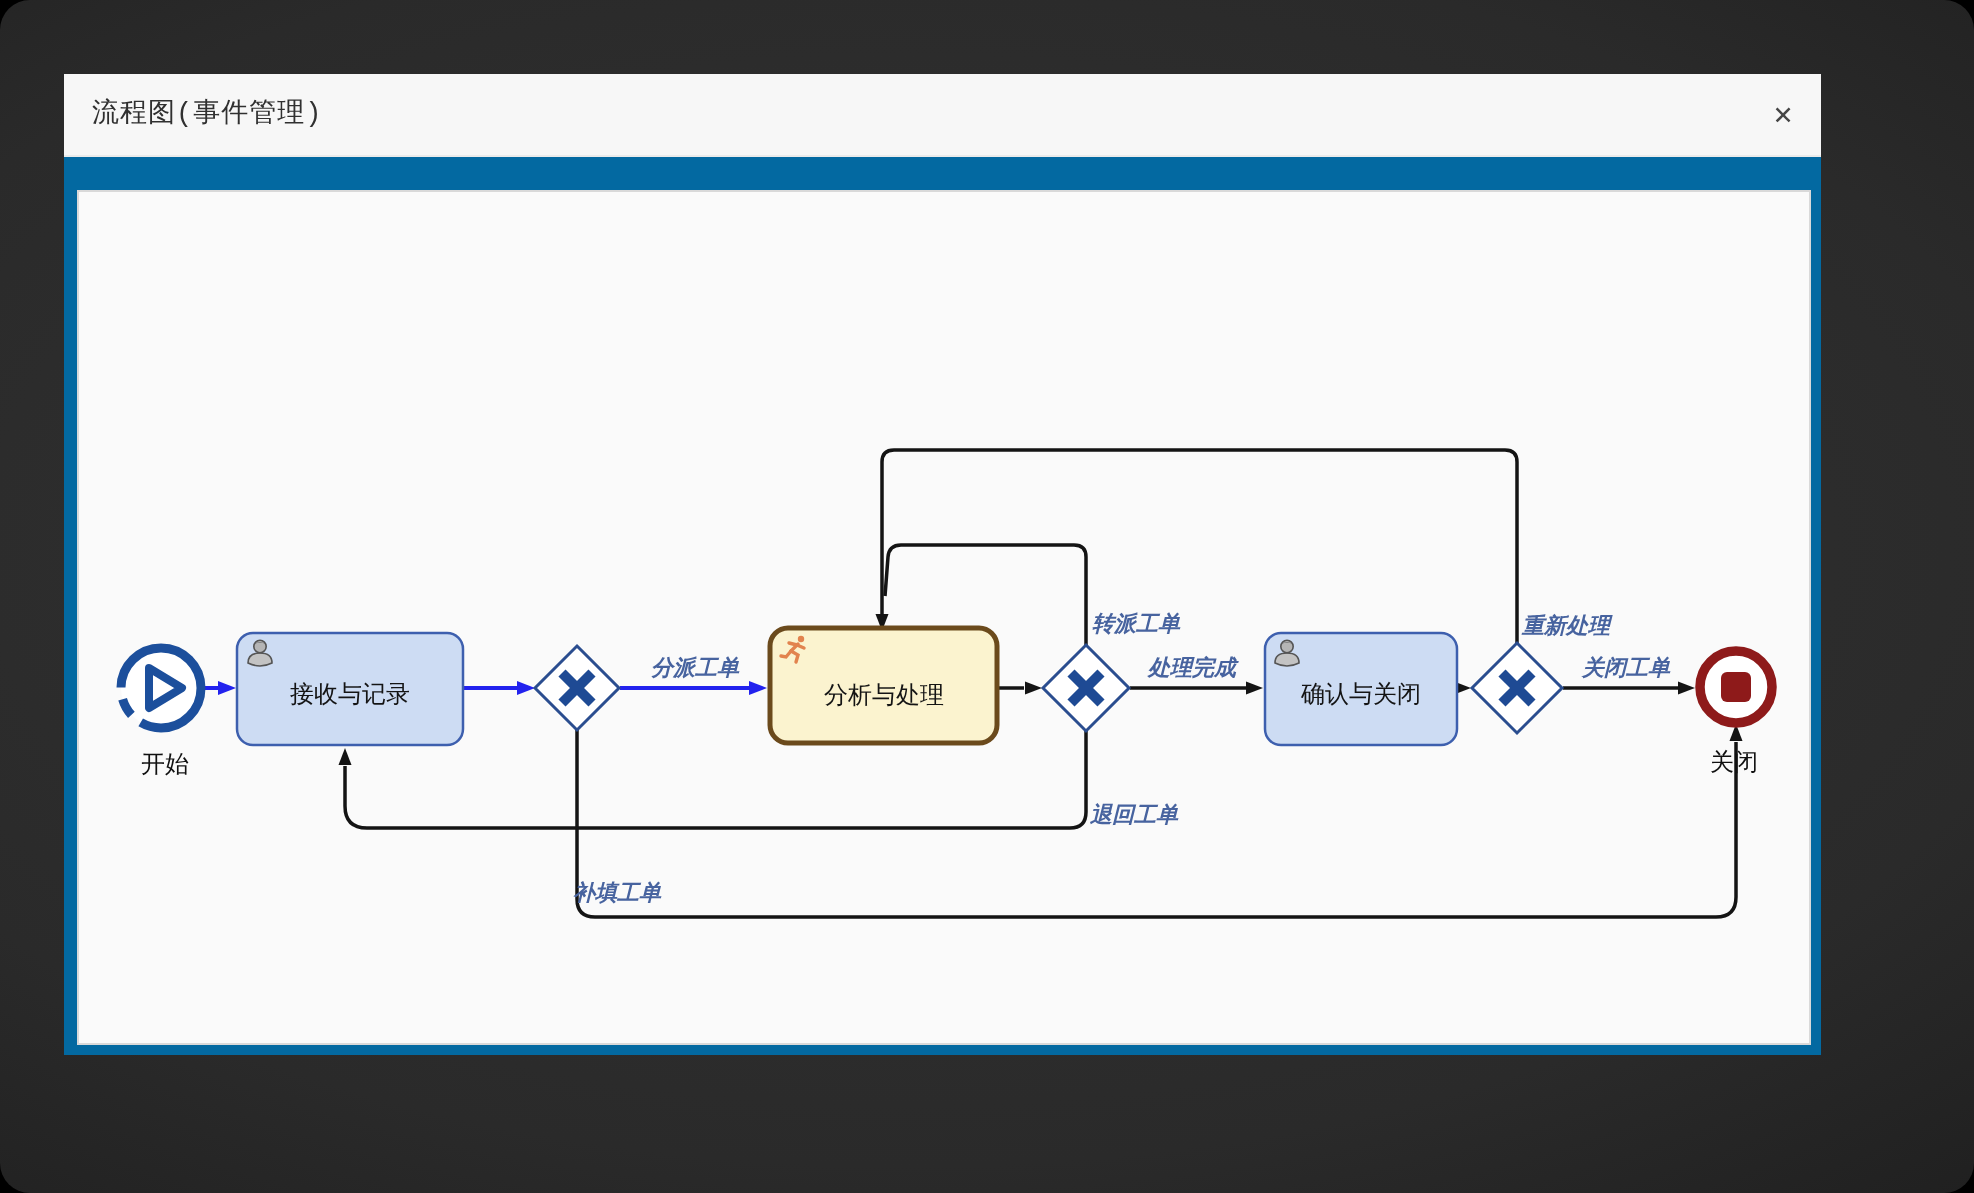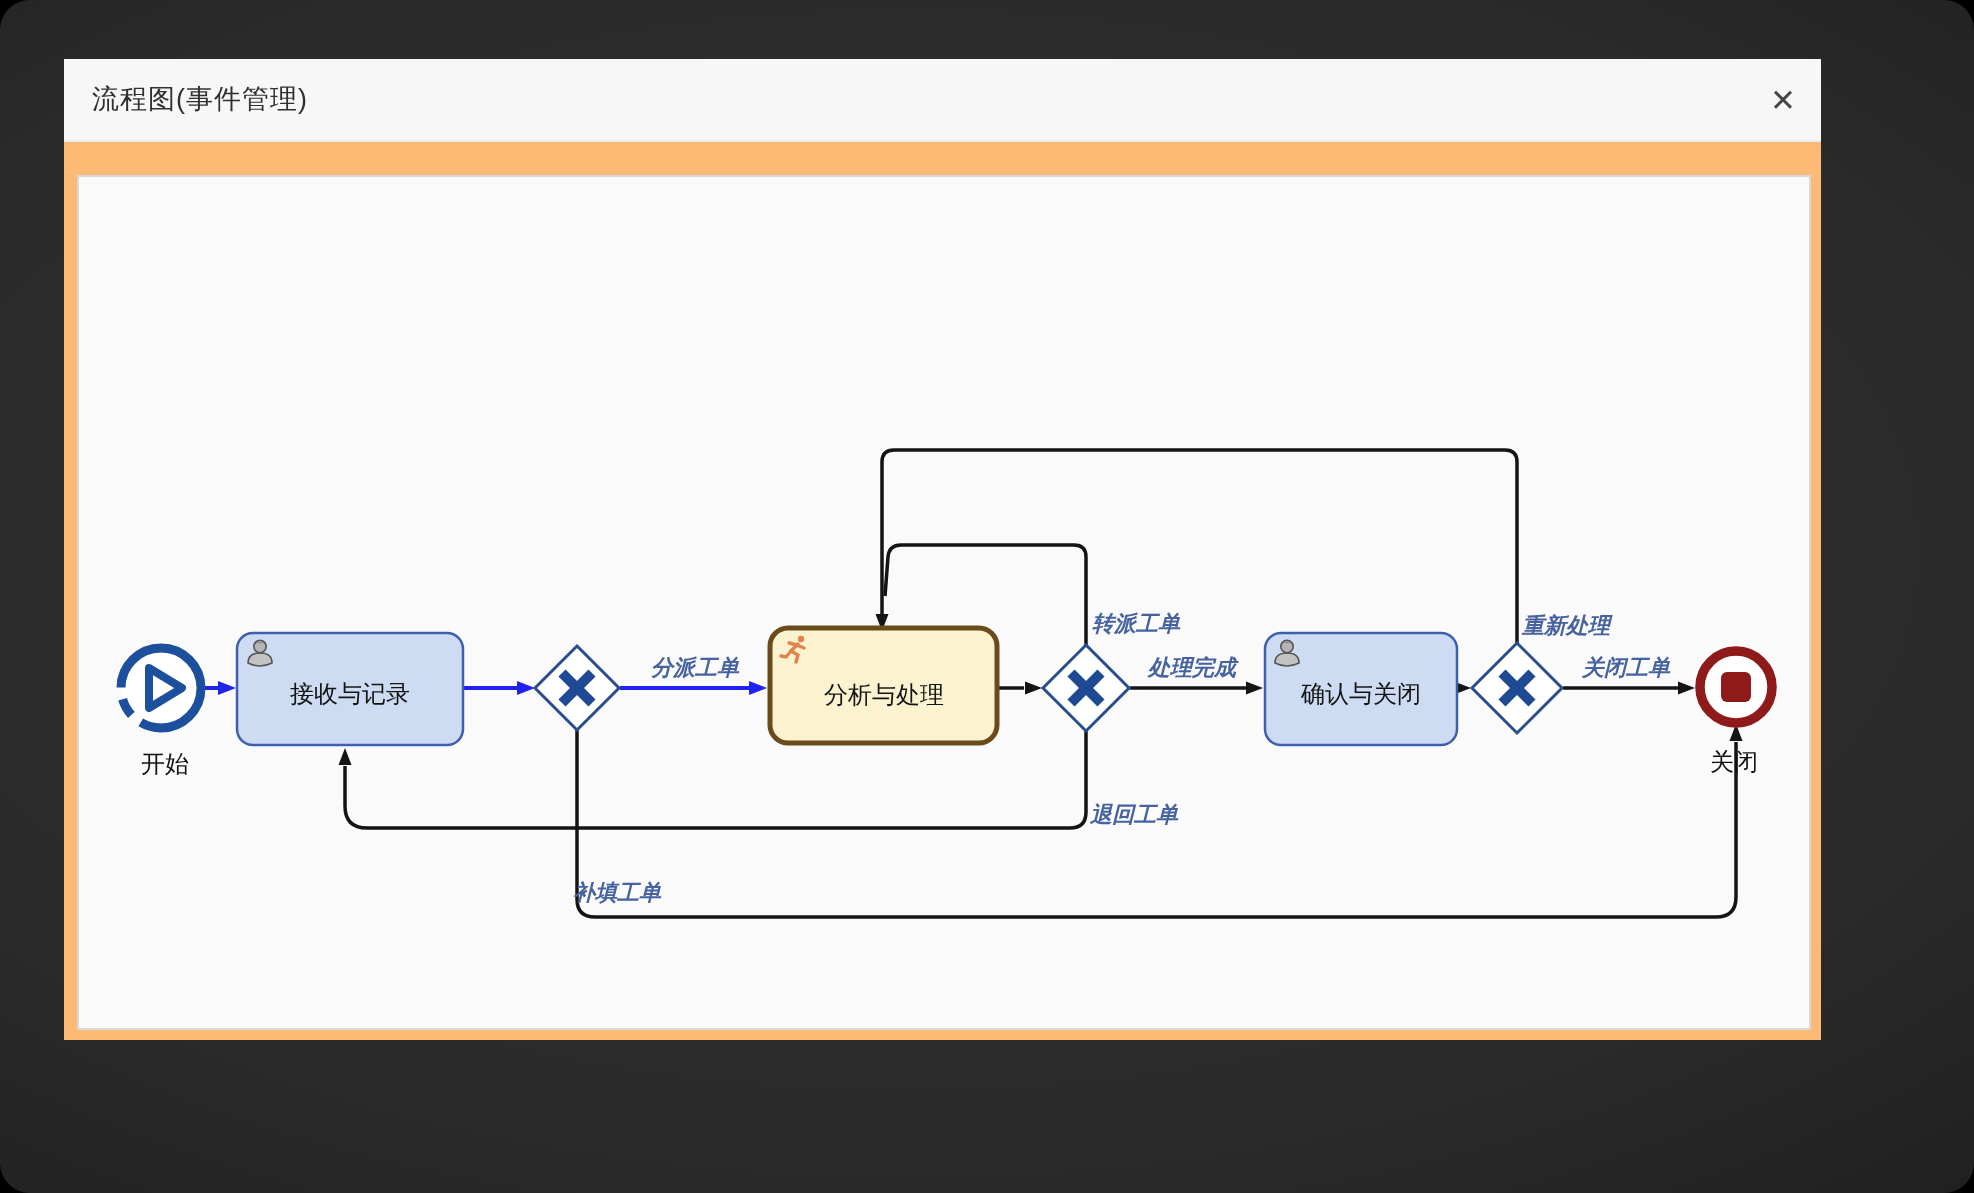--- a/index.html
+++ b/index.html
@@ -9,22 +9,23 @@
     position:relative;
     font-family:"Liberation Sans","DejaVu Sans",sans-serif;
     overflow:hidden;
   }
   .window-bg{
     position:absolute;inset:0;
     border-radius:30px;
     background:radial-gradient(130% 115% at 46% 46%, #343434 0%, #2a2a2a 45%, #1b1b1b 72%, #050505 100%);
   }
   .modal{
-    position:absolute;left:64px;top:59px;width:1757px;height:981px;
-    background:#fdba74;
+    position:absolute;left:64px;top:74px;width:1757px;height:981px;
+    background:#0369a1;
+    font-family:Liberation Mono, monospace;
   }
   .modal-header{
     position:absolute;left:0;top:0;right:0;height:81px;
     background:#f7f7f7;
     border-bottom:2px solid #ebebeb;
   }
   .modal-title{
     position:absolute;left:28px;top:0;height:81px;line-height:81px;
     font-size:27px;color:#303030;letter-spacing:1px;
   }

